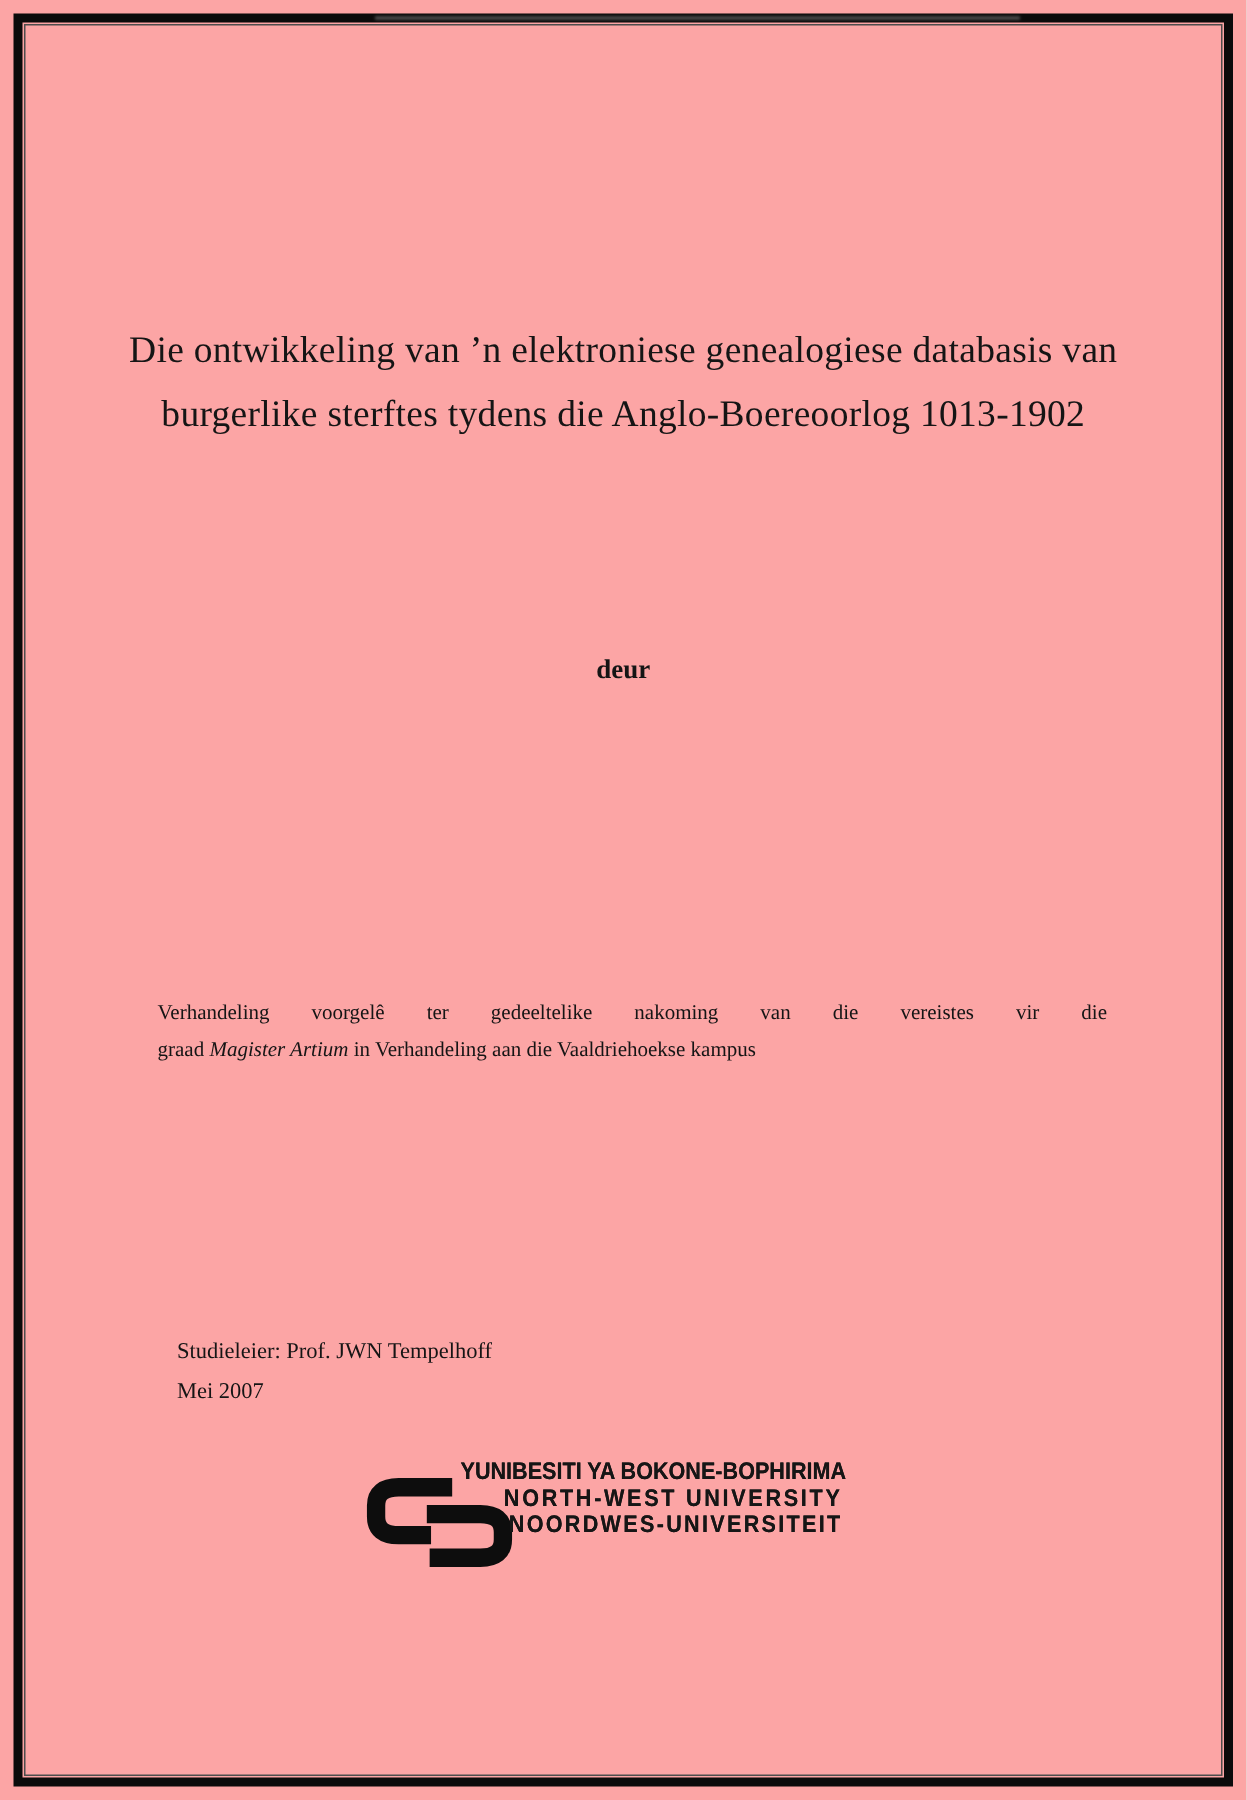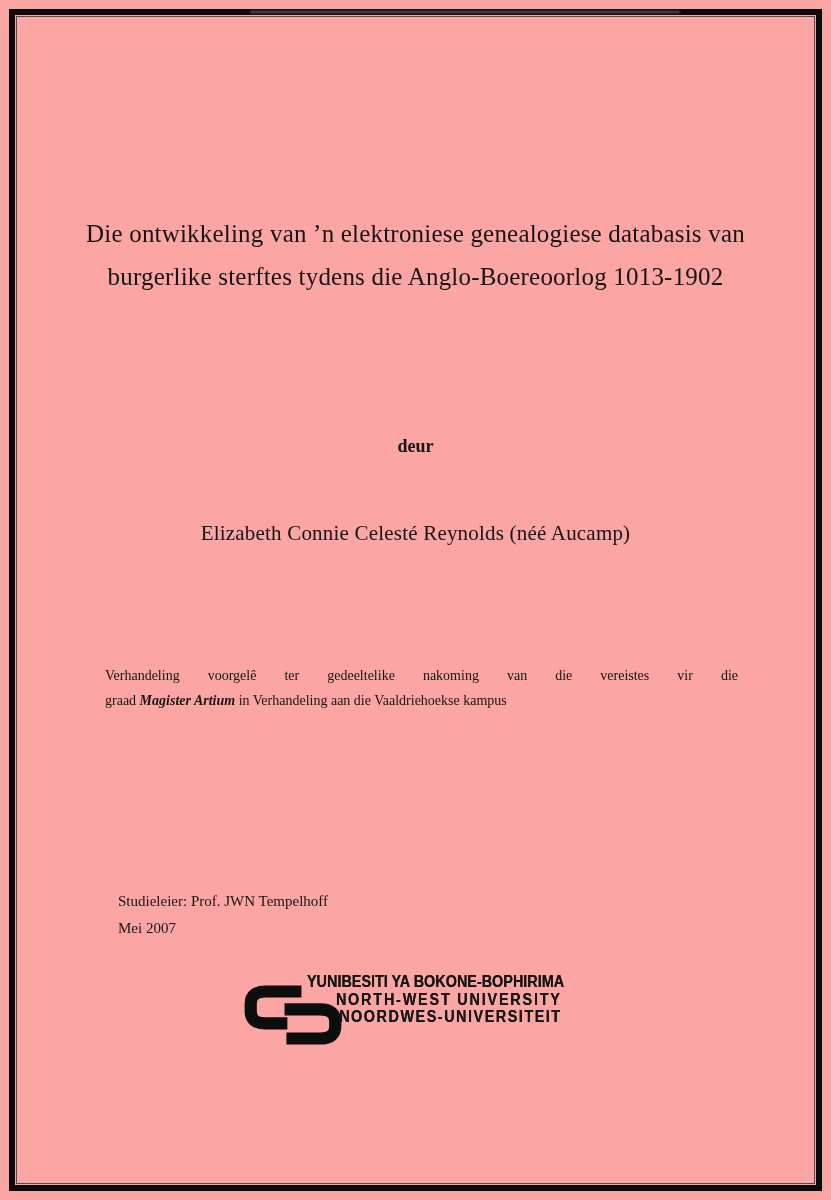--- a/index.html
+++ b/index.html
@@ -59,21 +59,21 @@
     position: absolute;
     top: 664px; left: 105px;
     width: 633px;
     font-size: 14px;
     line-height: 24.5px;
   }
   .statement .just {
     text-align: justify;
     text-align-last: justify;
   }
-  .statement .ital { font-style: italic; font-weight: bold; }
+  .statement .ital { font-style: italic; }
   .supervisor-block {
     position: absolute;
     top: 888px; left: 118px;
     font-size: 15px;
     line-height: 27px;
   }
   .logo {
     position: absolute;
     top: 971px; left: 243px;
     width: 340px; height: 100px; font-weight: bold;
@@ -109,21 +109,20 @@
   </div>
   <div class="scan-fuzz"></div>
 
   <div class="title">
     <div>Die ontwikkeling van ’n elektroniese genealogiese databasis van</div>
     <div>burgerlike sterftes tydens die Anglo-Boereoorlog 1013-1902</div>
   </div>
 
   <div class="byline">deur</div>
 
-  <div class="author">Elizabeth Connie Celesté Reynolds (néé Aucamp)</div>
 
   <div class="statement">
     <div class="just">Verhandeling voorgelê ter gedeeltelike nakoming van die vereistes vir die</div>
     <div><span>graad </span><span class="ital">Magister Artium</span><span> in Verhandeling aan die Vaaldriehoekse kampus</span></div>
   </div>
 
   <div class="supervisor-block">
     <div>Studieleier: Prof. JWN Tempelhoff</div>
     <div>Mei 2007</div>
   </div>

